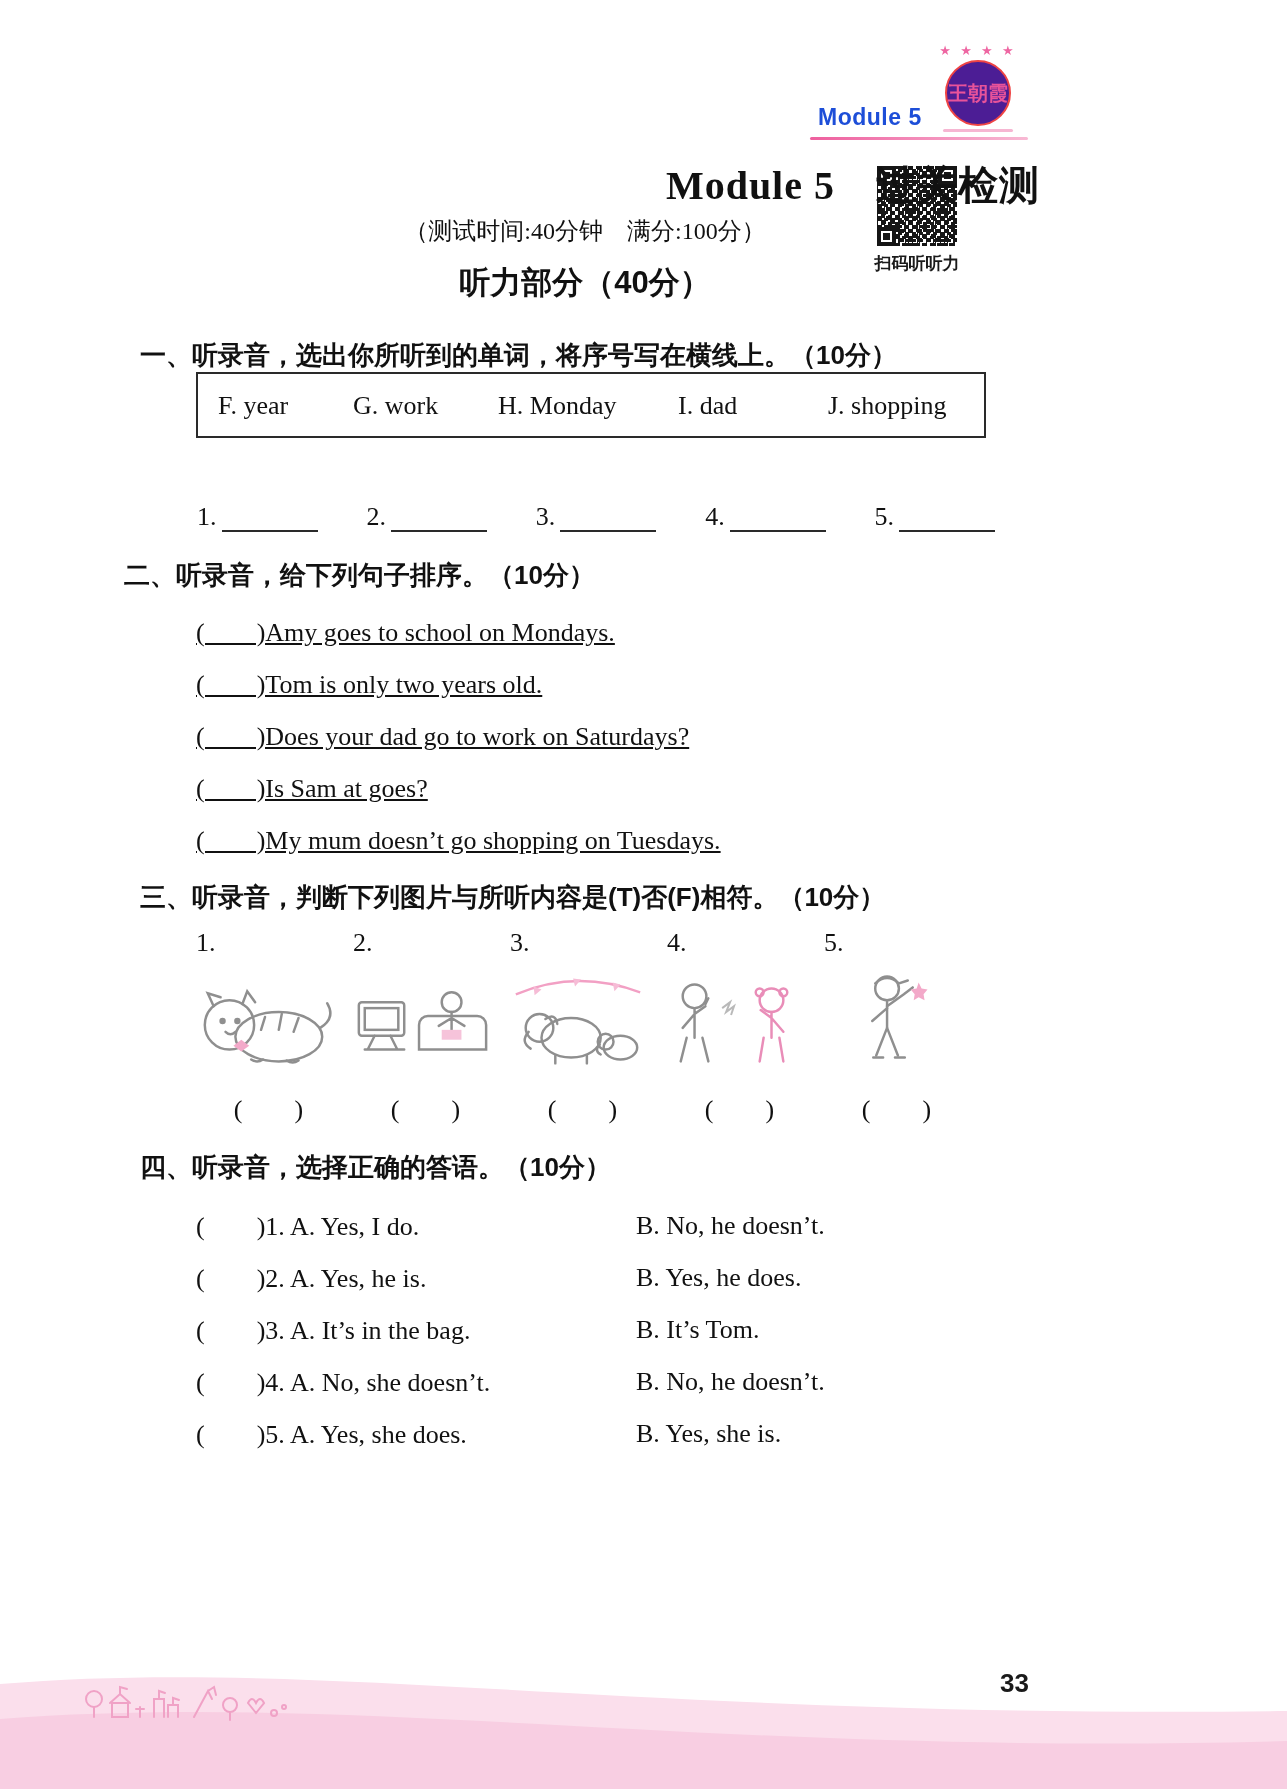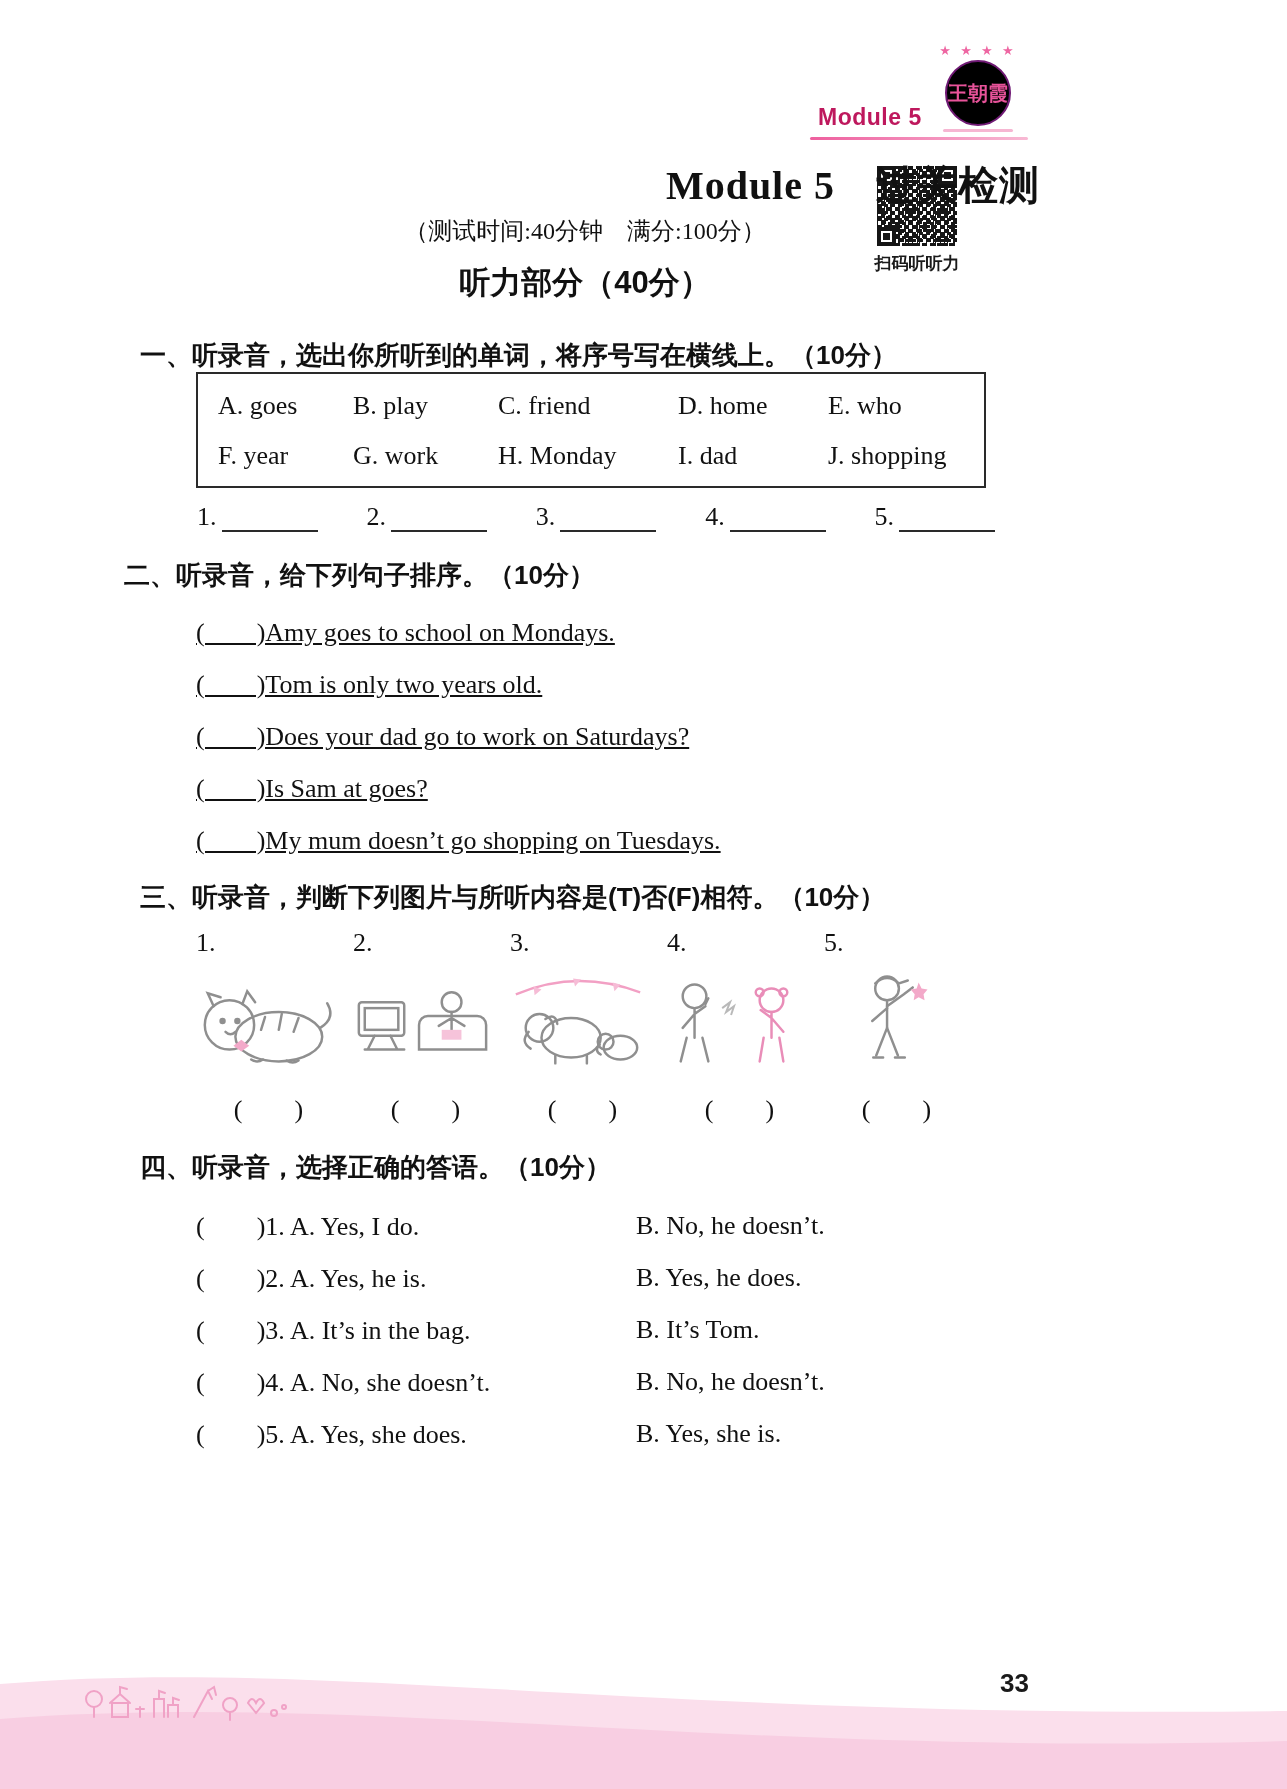--- a/index.html
+++ b/index.html
@@ -5,28 +5,28 @@
   * { margin:0; padding:0; box-sizing:border-box; }
   html,body { background:#ffffff; }
   .page {
     position:relative; width:1287px; height:1789px; margin:0 auto;
     background:#ffffff; color:#111;
     font-family:"Liberation Serif", serif; overflow:hidden;
   }
   .abs { position:absolute; }
 
   
-  .module-tag { top:104px; left:818px; font:600 23px "Liberation Sans", sans-serif; color:#be185d; letter-spacing:.5px; }
+  .module-tag { top:104px; left:818px; font:600 23px "Liberation Sans", sans-serif; color:#1d4ed8; letter-spacing:.5px; }
   .module-line { top:137px; left:810px; width:218px; height:3px; border-radius:3px;
                  background:linear-gradient(90deg,#ee5f9e,#f8b9d4); }
   .stamp { top:44px; left:928px; width:100px; text-align:center; }
   .stamp-stars { font-size:13px; line-height:1; color:#ee66a2; letter-spacing:3px; }
-  .stamp-circle { width:66px; height:66px; margin:3px auto 0; border:2px solid #701a75; border-radius:50%;
+  .stamp-circle { width:66px; height:66px; margin:3px auto 0; border:2px solid #ef4444; border-radius:50%;
                   display:flex; align-items:center; justify-content:center;
-                  font:bold 20px "Liberation Sans", sans-serif; color:#e8539a; background:#000000; }
+                  font:bold 20px "Liberation Sans", sans-serif; color:#e8539a; background:#4c1d95; }
   .stamp-ribbon { margin:3px auto 0; width:70px; height:3px; background:#f6b6d2; border-radius:2px; }
 
   .qr-box { top:166px; left:877px; width:80px; height:80px; background:#fff; }
   .qr-pattern { position:absolute; inset:0;
     background:
       repeating-conic-gradient(#161616 0 25%, rgba(0,0,0,0) 0 50%) 0 0/9px 9px,
       repeating-conic-gradient(#161616 0 25%, rgba(0,0,0,0) 0 50%) 4px 3px/7px 7px,
       #ffffff; }
   .finder { position:absolute; width:19px; height:19px; border:4px solid #161616; background:#fff; }
   .finder::after { content:""; position:absolute; inset:2px; background:#161616; }
@@ -97,27 +97,20 @@
   </div>
   <div class="abs qr-caption">扫码听听力</div>
 
   <div class="abs title-main">Module 5　过关检测</div>
   <div class="abs title-sub">（测试时间:40分钟　满分:100分）</div>
   <div class="abs part-heading">听力部分（40分）</div>
 
   <div class="abs sec-heading h1">一、听录音，选出你所听到的单词，将序号写在横线上。（10分）</div>
 
   <div class="abs word-box">
-    <div class="word-row">
-      <span>A. goes</span>
-      <span>B. play</span>
-      <span>C. friend</span>
-      <span>D. home</span>
-      <span>E. who</span>
-    </div>
     <div class="word-row">
       <span>F. year</span>
       <span>G. work</span>
       <span>H. Monday</span>
       <span>I. dad</span>
       <span>J. shopping</span>
     </div>
   </div>
 
   <div class="abs blanks">

